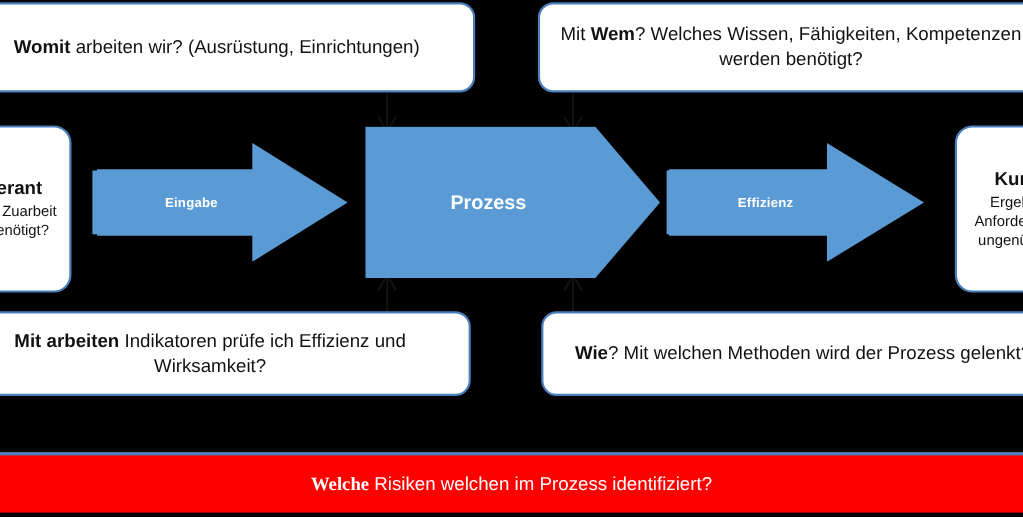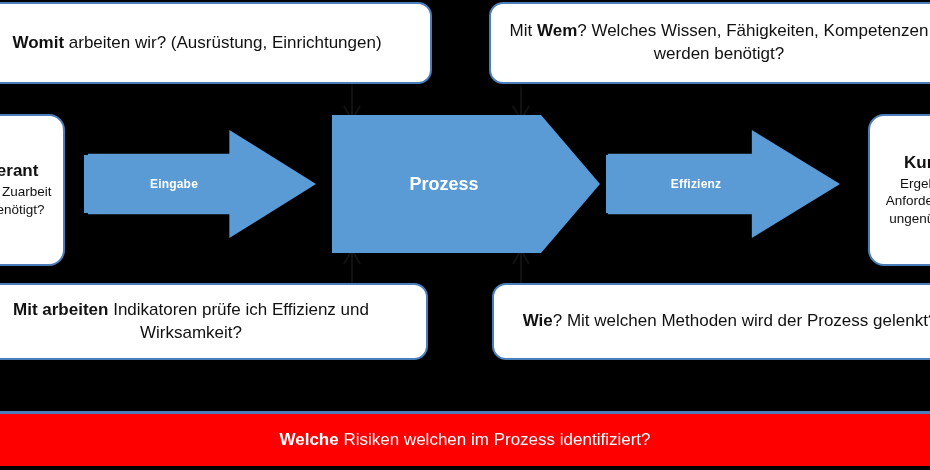--- a/index.html
+++ b/index.html
@@ -86,21 +86,21 @@
   .connector{position:absolute;}
 
   
   #risk-banner{
     position:absolute;left:-8px;top:411px;width:946px;height:52px;
     background:#ff0000;
     display:flex;align-items:center;justify-content:center;
     color:#ffffff;font-size:17px;
     border-top:3px solid #4a7ebb;
   }
-  #risk-banner b{font-weight:bold;}
+  #risk-banner b{font-weight:bold;font-family:Liberation Serif, serif;}
 </style>
 </head>
 <body>
 
 <div class="stage">
 
   <svg class="connector" width="930" height="470" style="left:0;top:0;" xmlns="http://www.w3.org/2000/svg">
 
     <path d="M352,84 L352,118" stroke="#111" stroke-width="2" fill="none"></path>
     <path d="M344,106 L352,120 L360,106" stroke="#111" stroke-width="2" fill="none"></path>

